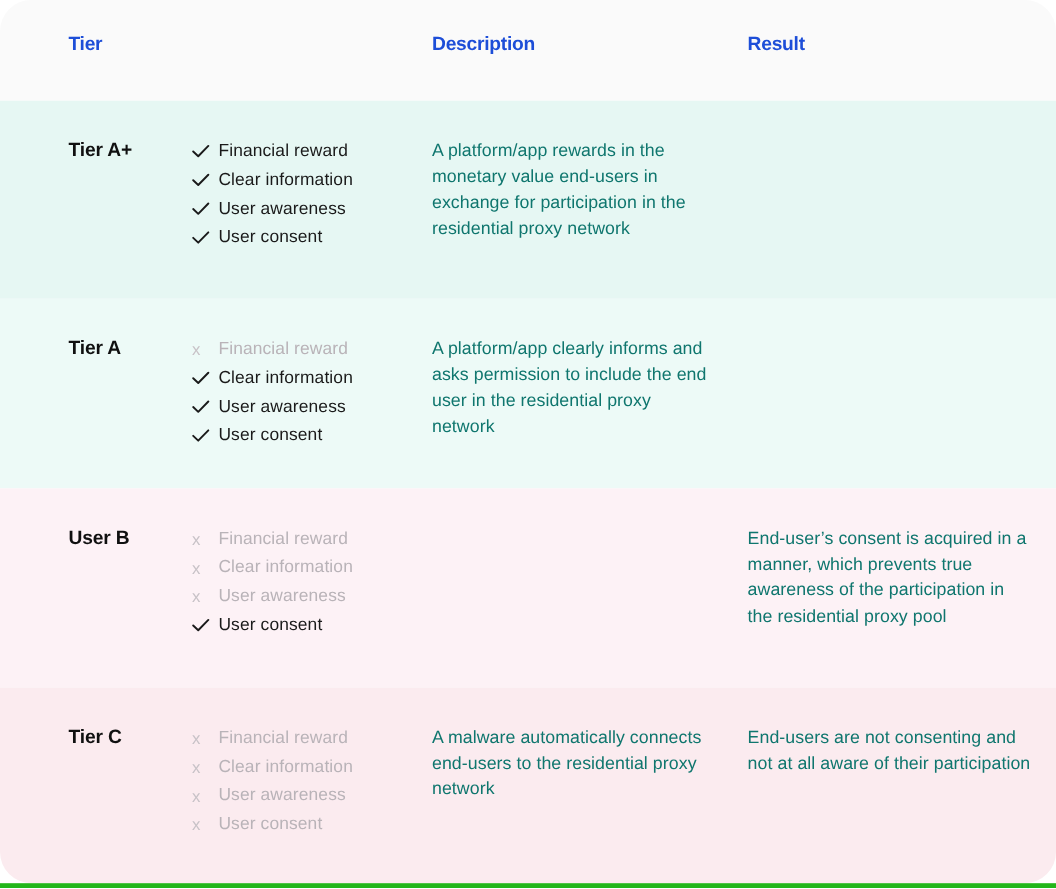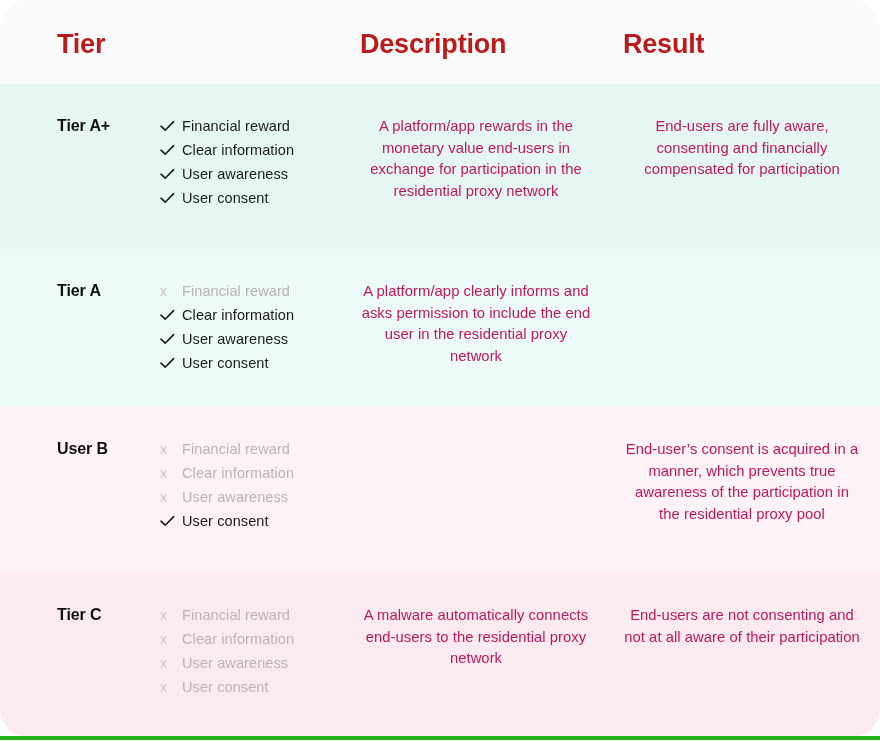--- a/index.html
+++ b/index.html
@@ -33,36 +33,35 @@
   
   .thead {
     position: relative;
     height: 84px;
     background: #fafafa;
     width: 100%;
   }
   .thead .th {
     position: absolute;
     top: 29px;
-    font-size: 27px;
+    font-size: 16px;
     font-weight: 700;
-    color: #b91c1c;
+    color: #1d4ed8;
     letter-spacing: -0.2px;
     white-space: nowrap;
   }
   .th-tier   { left: 57px; }
   .th-desc   { left: 360px; }
   .th-result { left: 623px; }
 
   
   .trow {
     position: relative;
     width: 100%;
     padding-left: 0;
-    text-align: center;
   }
   .trow.r0 { height: 165px; background: #e6f7f3; }
   .trow.r1 { height: 158px; background: #edfaf7; }
   .trow.r2 { height: 166px; background: #fdf2f6; }
   .trow.r3 { height: 163px; background: #fbebef; }
 
   .cell { position: absolute; }
 
   .tier-label {
     left: 57px;
@@ -112,21 +111,21 @@
     width: 232px;
   }
   .result {
     left: 623px;
     top: 32px;
     width: 238px;
   }
   .desc p, .result p {
     font-size: 14.8px;
     line-height: 21.5px;
-    color: #be185d;
+    color: #0f766e;
     letter-spacing: 0.05px;
   }
 
   
   .green-bar {
     position: absolute;
     left: 0;
     bottom: 1px;
     width: 880px;
     height: 4px;
@@ -177,23 +176,20 @@
               <svg width="15" height="12" viewBox="0 0 15 12">
                 <path d="M1 6.2 L5.2 10.2 L13.6 1.6" fill="none" stroke="#1a1a1a" stroke-width="1.6" stroke-linecap="round" stroke-linejoin="round"></path>
               </svg>
             </span>
           <span class="crit-text">User consent</span>
         </div>
       </div>
       <div class="cell desc">
           <p>A platform/app rewards in the monetary value end-users in exchange for participation in the residential proxy network</p>
         </div>
-      <div class="cell result">
-          <p>End-users are fully aware, consenting and financially compensated for participation</p>
-        </div>
     </div>
 
     <div class="trow r1">
       <div class="cell tier-label">Tier A</div>
       <div class="cell criteria">
         <div class="crit-item no">
           <span class="crit-mark">
               <span class="xglyph">x</span>
             </span>
           <span class="crit-text">Financial reward</span>

